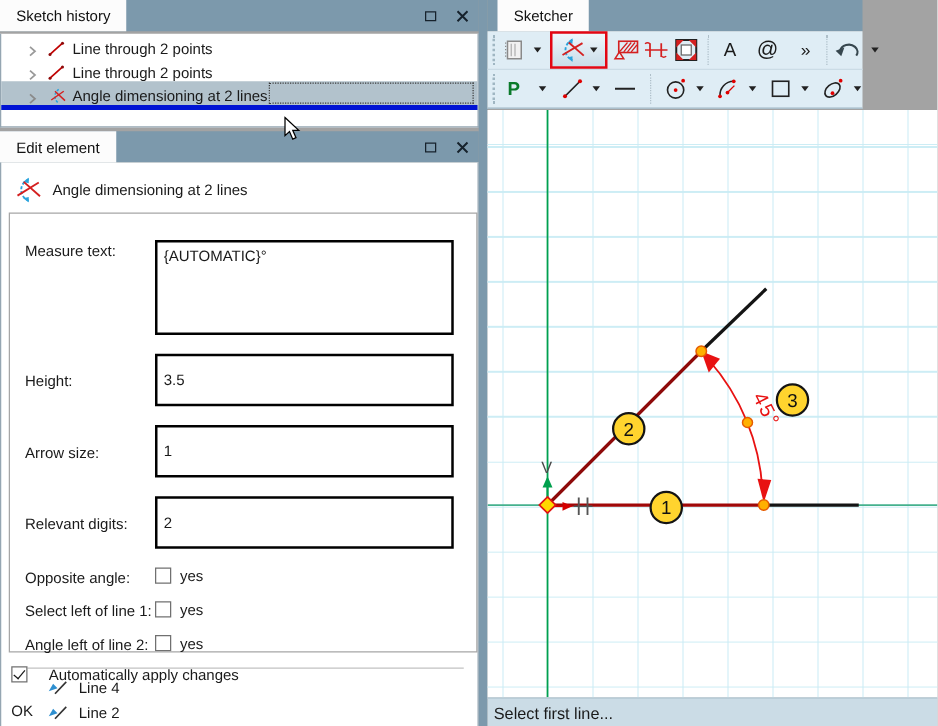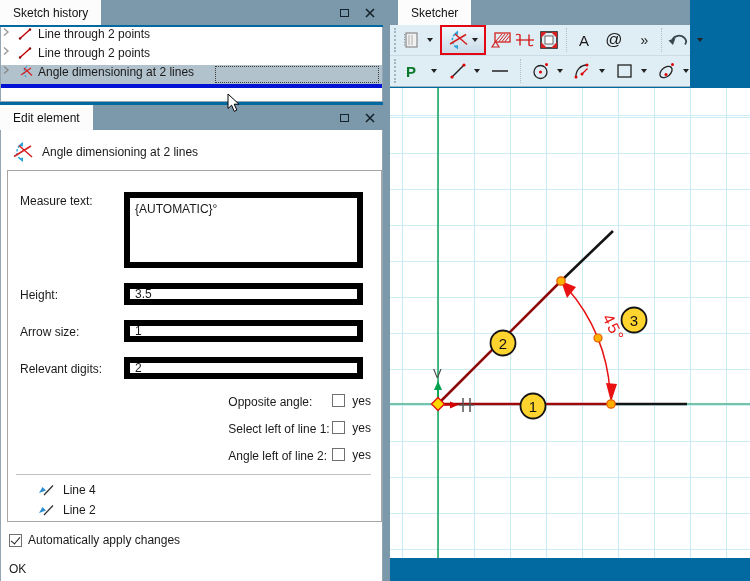--- a/index.html
+++ b/index.html
@@ -1,60 +1,60 @@
 <!DOCTYPE html>
 <html><head>
 <meta charset="utf-8">
 <style>
   * { box-sizing: border-box; margin: 0; padding: 0; }
   html,body { width:750px; height:581px; overflow:hidden;
     font-family:"Liberation Sans","DejaVu Sans",sans-serif; font-size:12px; color:#1a1a1a; background:#fff; }
-  #app { position:relative; width:750px; height:581px; background:#0369a1; }
+  #app { position:relative; width:750px; height:581px; background:#a3a3a3; }
 
   
   .titlebar { height:25px; background:#7C99AC; display:flex; align-items:stretch; }
   .tab-active { background:#FCFCFC; color:#111; padding:0 13px; display:flex; align-items:center; }
   .tab-inactive { color:#EDF2F6; padding:0 14px; display:flex; align-items:center;margin-top:40px; }
   .tb-spacer { flex:1; }
   .winbtn { width:26px; display:flex; align-items:center; justify-content:center; cursor:default; }
   .max-glyph { width:9px; height:8px; border:1.6px solid #16222C; }
 
   
   #left { position:absolute; left:0; top:0; width:383px; height:581px; }
   #divider { position:absolute; left:383px; top:0; width:7px; height:581px; background:#7C99AC; }
 
   
   #sh-body { height:75px; background:#fff; border:1px solid #95A6B2; border-top:none; position:relative; }
-  .tree-row { height:19px; display:flex; align-items:flex-start; padding-left:0; position:relative; }
+  .tree-row { height:19px; display:flex; align-items:flex-end; padding-left:20px; position:relative; }
   .tree-row .lbl { margin-left:5px; white-space:nowrap; }
   .tree-row.selected { background:#B2C2CC; }
   .chev { width:10px; height:10px; flex:0 0 10px; }
   .tree-ic { width:16px; height:14px; margin-left:6px; flex:0 0 16px; }
   #drag-blue { height:4px; background:#0013D4; width:100%; }
   #focus-rect { position:absolute; left:214px; right:3px; top:1px; bottom:1px; border:1px dotted #3c3c3c; }
   #cursor { position:absolute; left:226px; top:66px; z-index:40; }
 
   
   #ee { margin-top:3px; }
   #ee-body { height:453px; background:#fff; border-left:1px solid #95A6B2; border-right:1px solid #95A6B2; position:relative; }
   #ee-head { display:flex; align-items:center; gap:9px; padding:11px 0 0 8px; height:32px; }
   #groupbox { margin:8px 2px 0 6px; width:375px; height:352px; border:1px solid #A6A6A6; padding:6px 10px 0 12px; }
   .frow { display:flex; align-items:center; margin-top:15px; }
   .frow:first-child { margin-top:15px; align-items:flex-start; }
   .flabel { width:104px; flex:0 0 104px; padding-top:2px; }
-  .tin { width:239px; height:21px; border:6px solid #000000; font:12px "Liberation Sans",sans-serif; padding:5px 5px; background:#fff; color:#1a1a1a; }
+  .tin { width:239px; height:21px; border:2px solid #000000; font:12px "Liberation Sans",sans-serif; padding:19px 5px; background:#fff; color:#1a1a1a; }
   textarea.tin { height:76px; resize:none; padding-top:4px; overflow:hidden; }
-  .cbrow { display:flex; align-items:center; margin-top:8px; height:19px;justify-content:flex-end; }
+  .cbrow { display:flex; align-items:center; margin-top:8px; height:19px; }
   .cb { width:13px; height:13px; border:1px solid #707070; background:#fff; position:relative; flex:0 0 13px; }
   .cb.checked::after { content:""; position:absolute; left:3px; top:0px; width:4px; height:8px;
      border-right:1.8px solid #1a1a1a; border-bottom:1.8px solid #1a1a1a; transform:rotate(40deg); }
   .cb-opt { margin-left:7px; }
   .gsep { border-top:1px solid #C2C2C2; margin:10px 0 6px -4px; }
   .line-item { display:flex; align-items:center; gap:9px; margin:3px 0 0 18px; height:17px; }
-  #autorow { display:flex; align-items:center; gap:6px; margin:11px 0 0 8px; }
+  #autorow { display:flex; gap:17px; margin:11px 0 0 8px; }
   #ok { margin:15px 0 0 8px; }
 
   
   #right { position:absolute; left:390px; top:0; width:300px; height:581px; }
   .toolbar { height:31px; background:#DFEDF5; display:flex; align-items:center; padding-left:3px; }
   #tb1 { border-bottom:1px solid #CBDCE6; }
   #tb2 { border-bottom:1px solid #9EB6C4; }
   .grip { width:4px; height:24px; border-left:2px dotted #9FB6C2; margin:0 3px 0 1px; }
   .tbtn { height:26px; min-width:24px; display:flex; align-items:center; justify-content:center; }
   .dd { width:0; height:0; border-left:3.5px solid transparent; border-right:3.5px solid transparent; border-top:4px solid #222; margin:0 4px; }
@@ -395,14 +395,17 @@
           <circle cx="113" cy="255" r="12.5" fill="#FFD42E" stroke="#141414" stroke-width="1.8"></circle>
           <text x="113" y="260.5" font-size="15" text-anchor="middle" fill="#111">2</text>
         </g>
         <g>
           <circle cx="244" cy="232" r="12.5" fill="#FFD42E" stroke="#141414" stroke-width="1.8"></circle>
           <text x="244" y="237.5" font-size="15" text-anchor="middle" fill="#111">3</text>
         </g>
       </svg>
     </div>
 
+    <div id="statusbar">
+      <span>Select first line...</span>
+    </div>
   </div>
 </div>
 
 </body></html>

